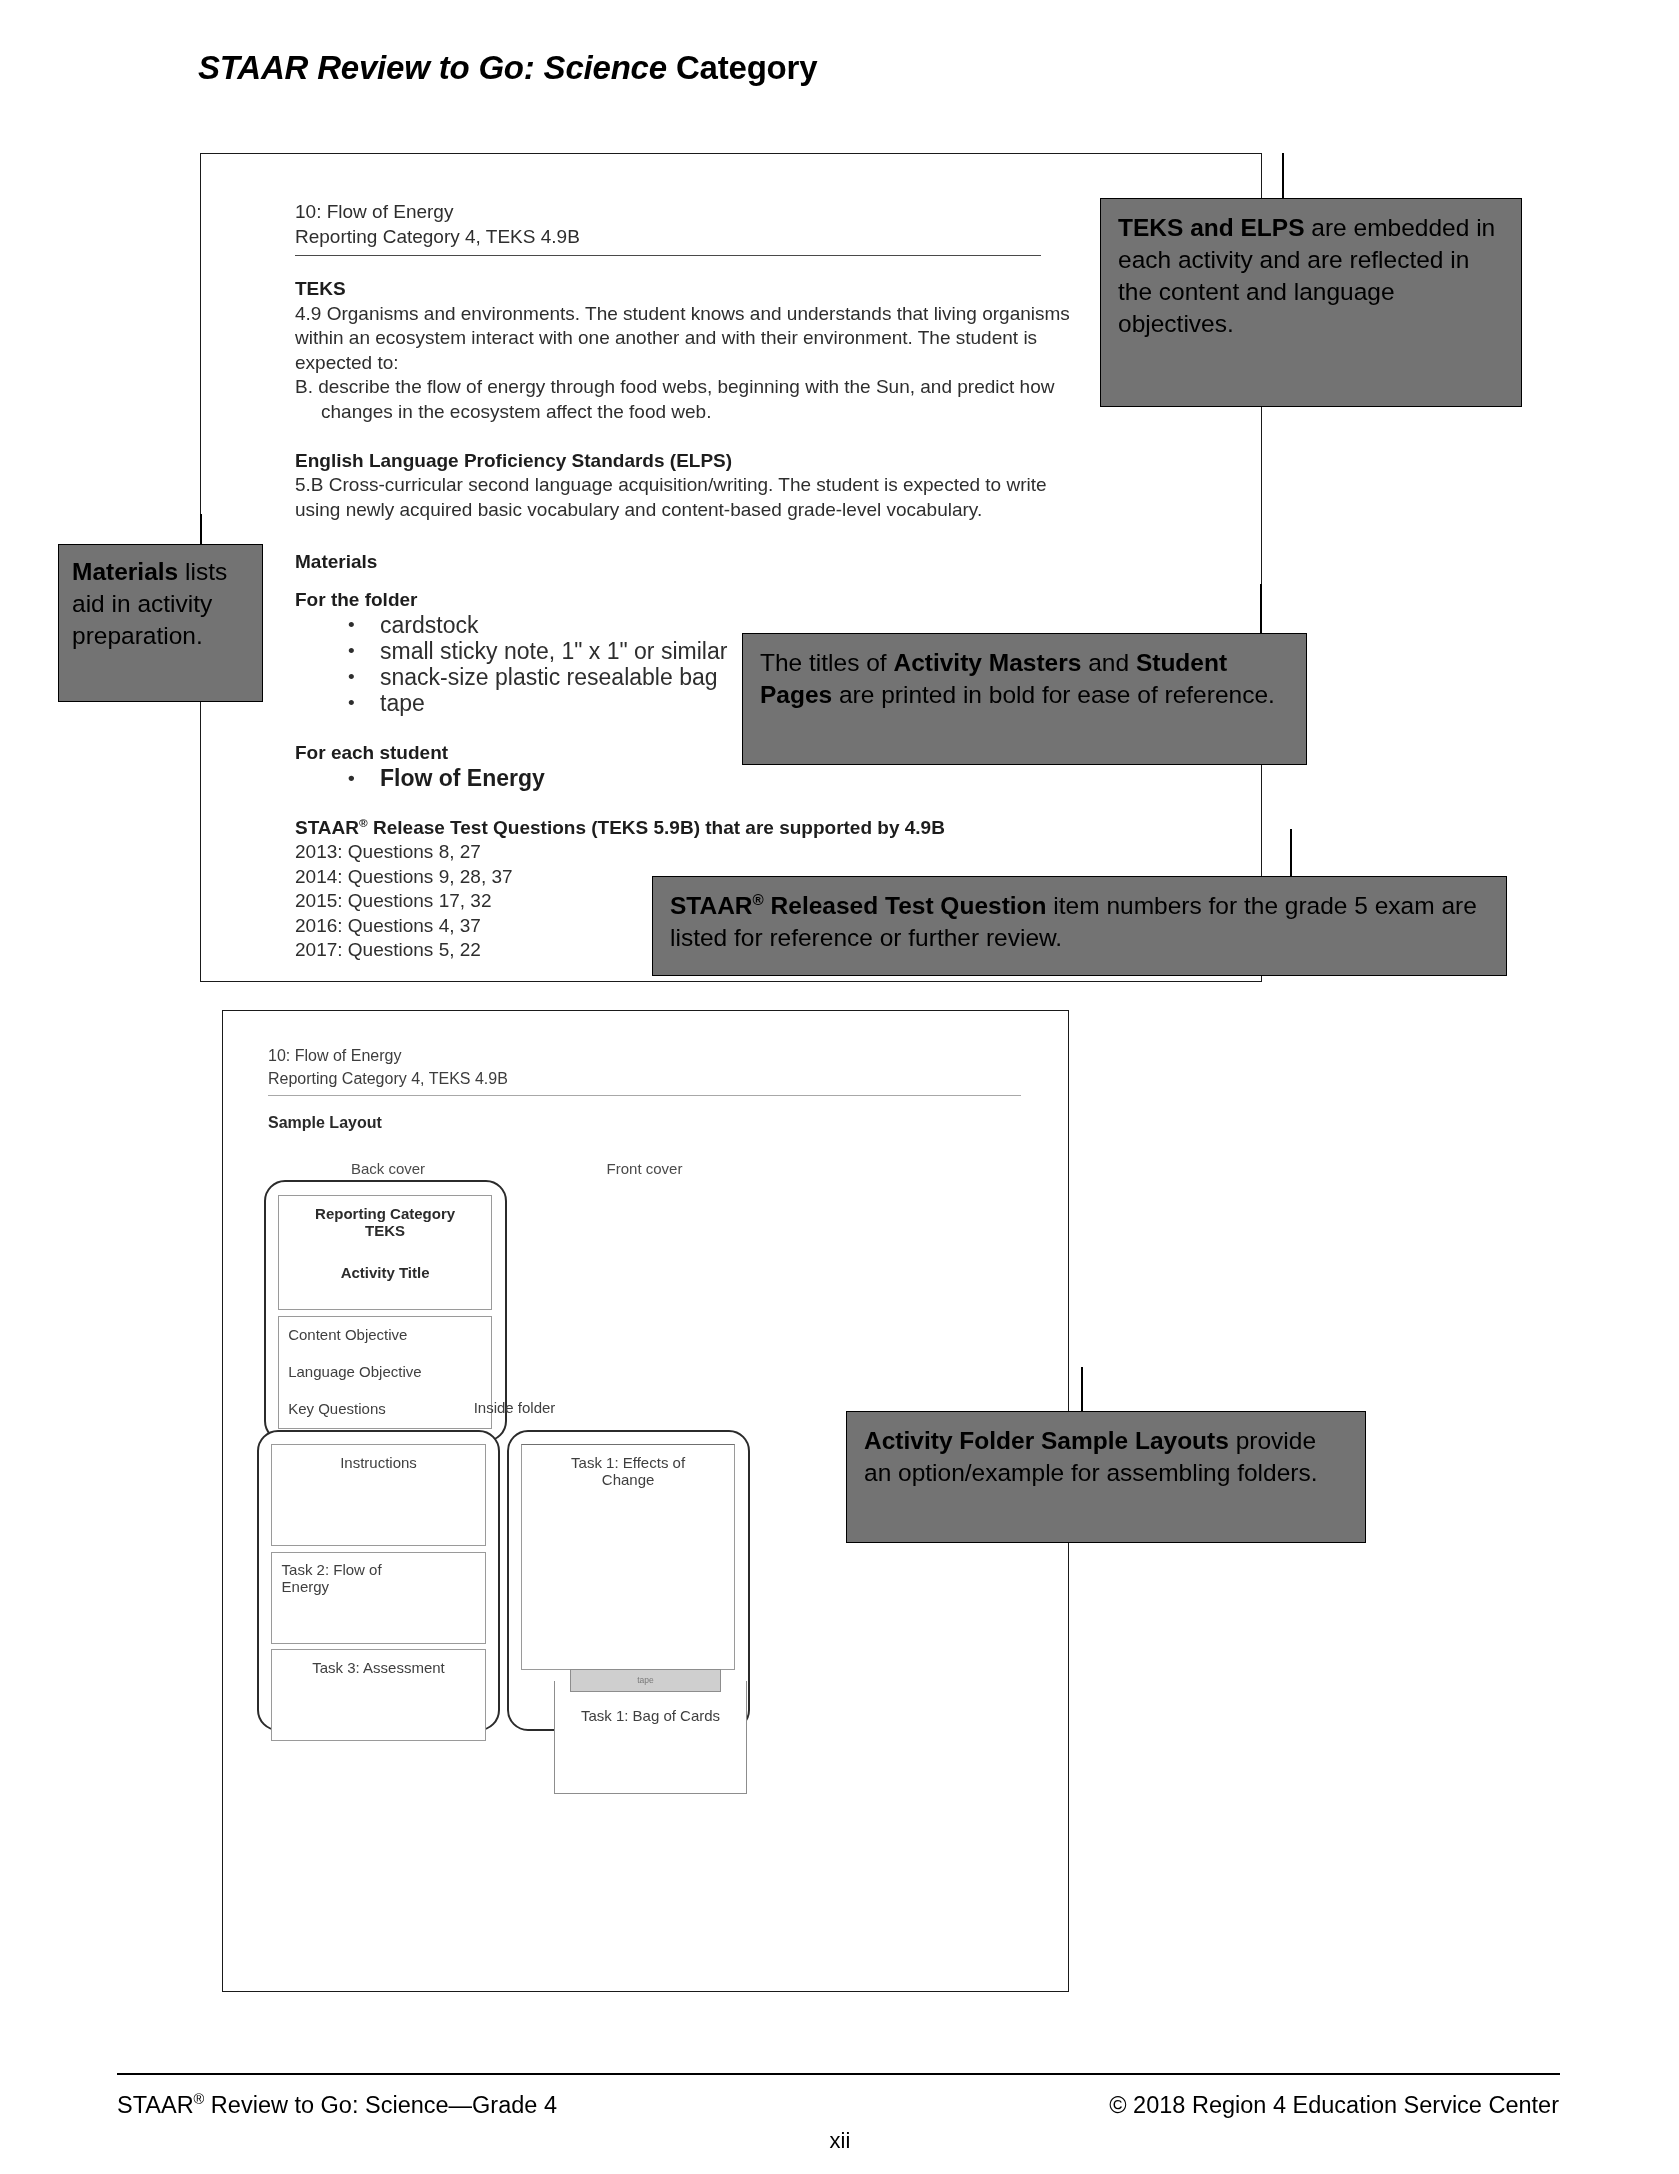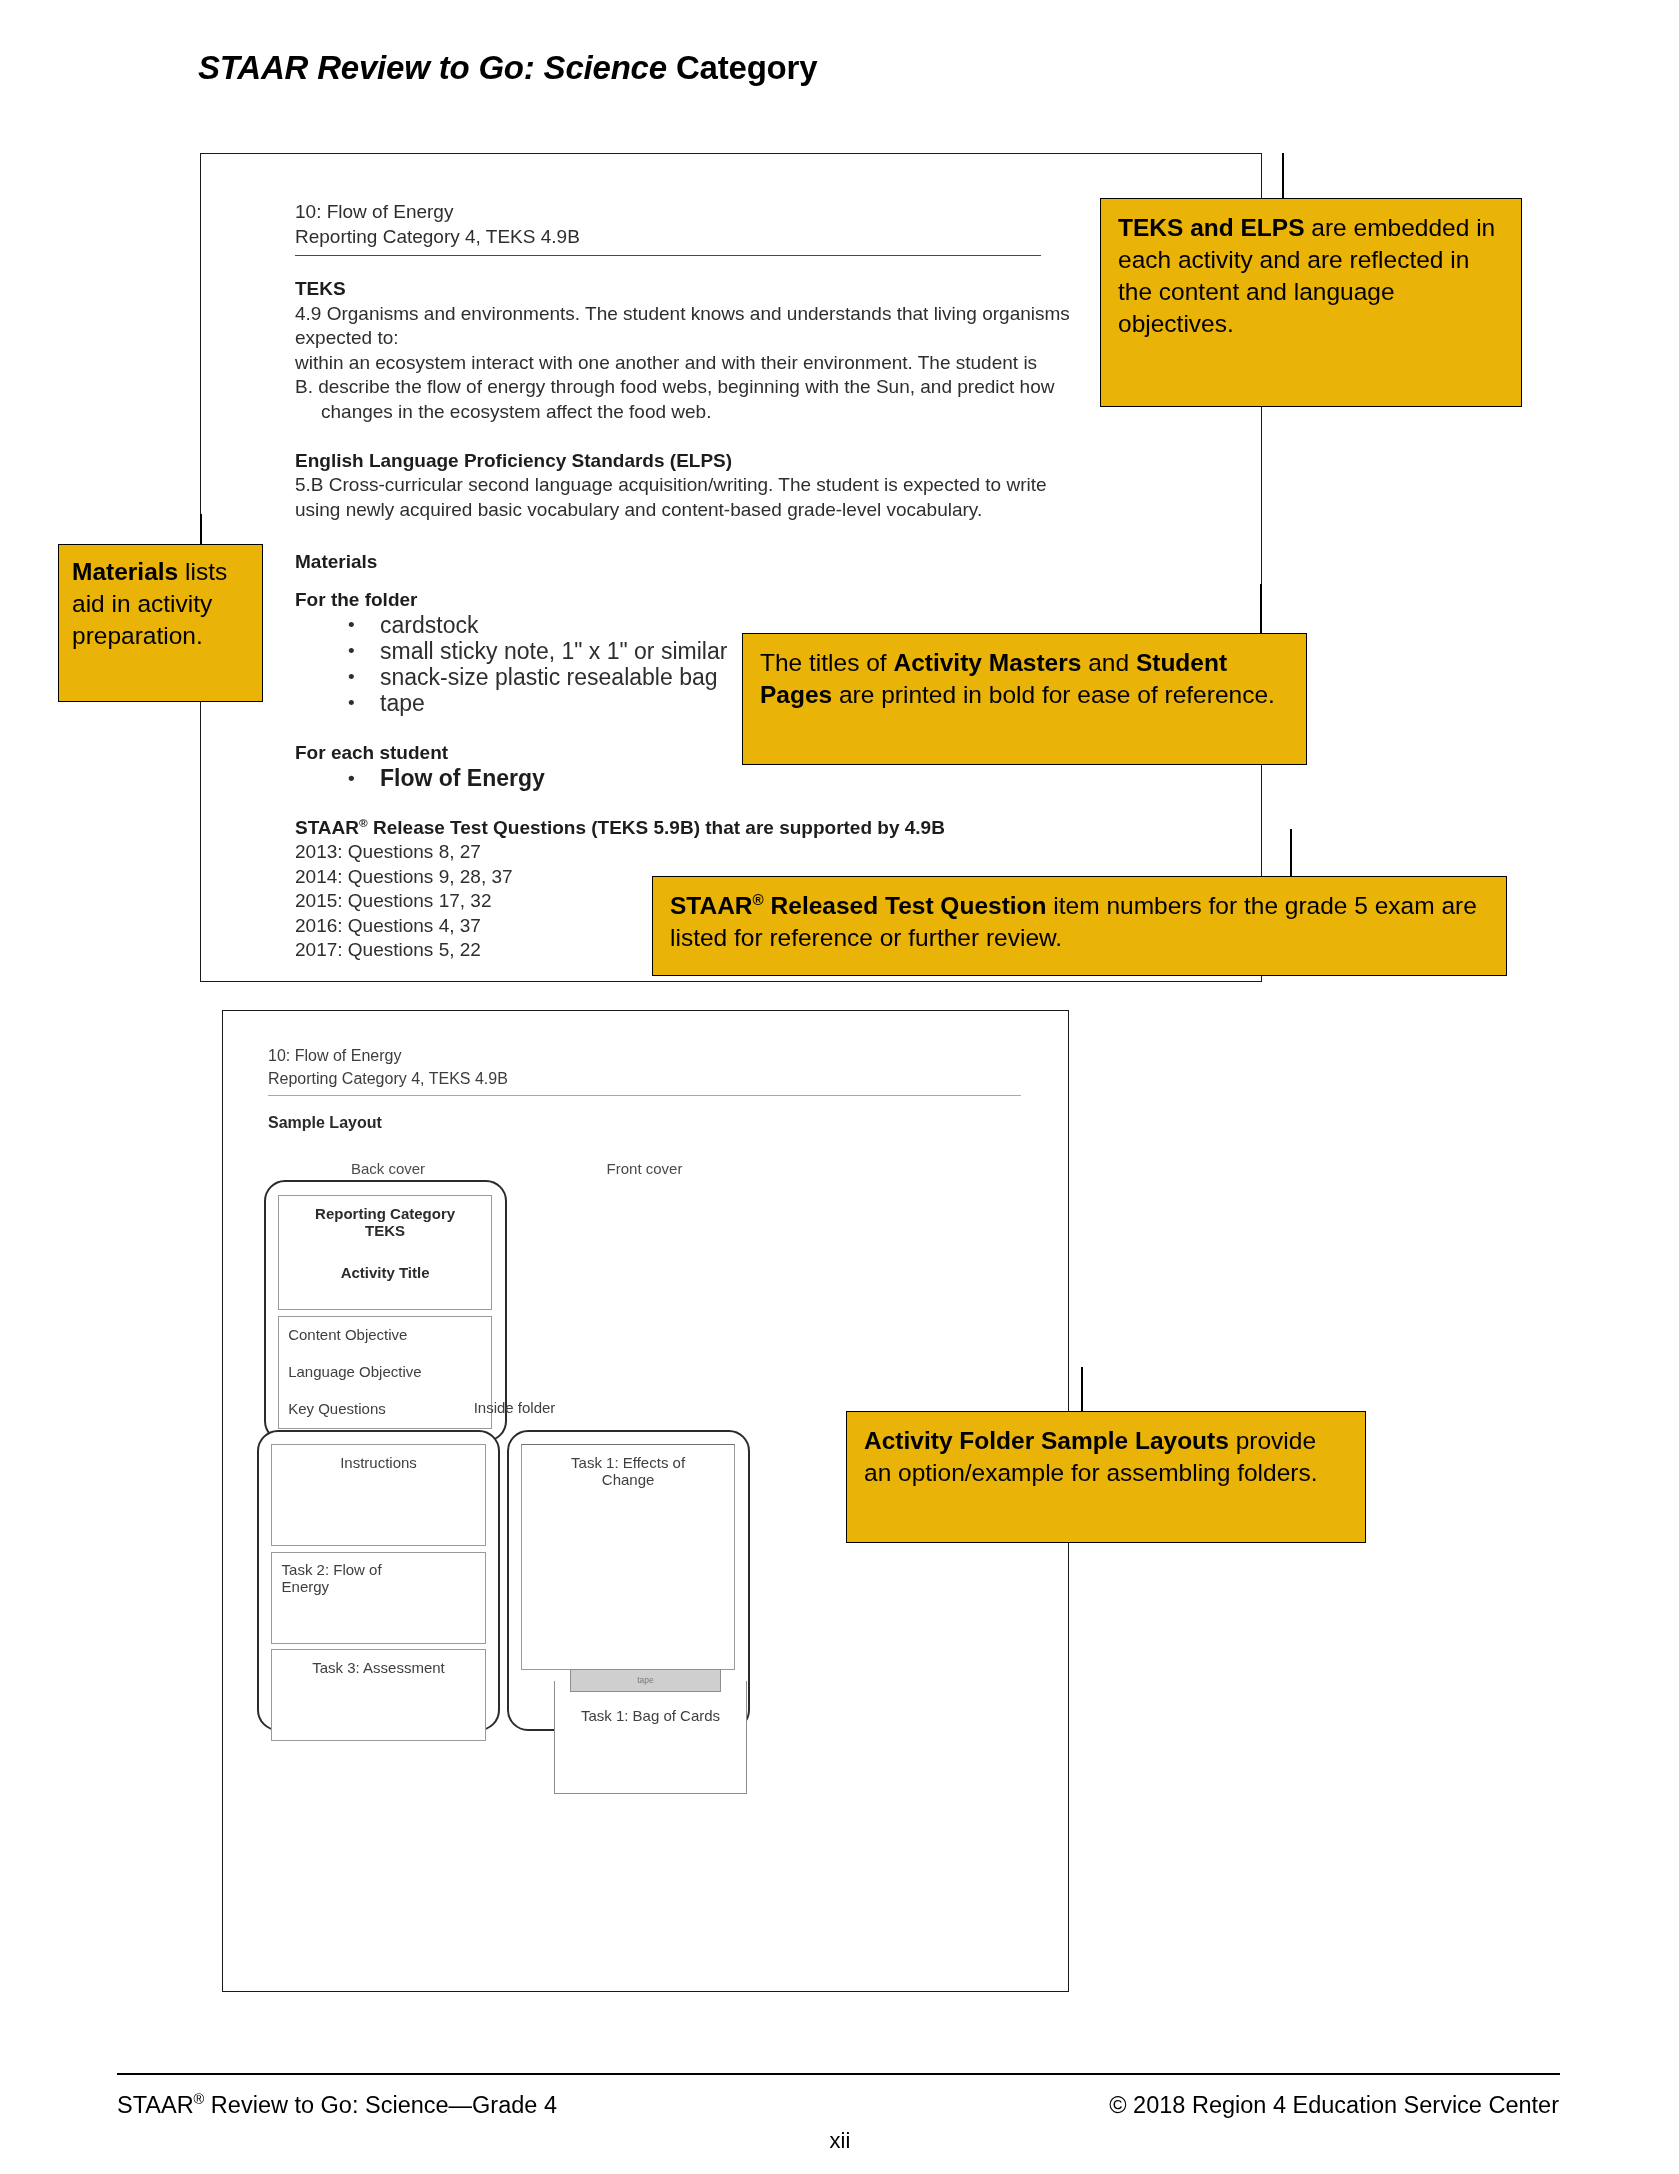--- a/index.html
+++ b/index.html
@@ -281,21 +281,21 @@
     top: 26px;
     text-align: center;
     font-size: 15px;
     color: #3f3f3f;
   }
 
   
   .callout {
     position: absolute;
     border: 1.9px solid #000000;
-    background: #eab308;
+    background: #737373;
     box-sizing: border-box;
     font-size: 24.5px;
     line-height: 32px;
     color: #000000;
     padding: 13px 15px 13px 17px;
     z-index: 10;
   }
   .callout b { font-weight: bold; }
   .leader {
     position: absolute;
@@ -348,22 +348,22 @@
 <div class="page-title"><span class="ital">STAAR Review to Go: Science</span><span> Category</span></div>
 
 <div class="scan-page-top">
   <div class="scan-inner">
     <div class="scan-head-line1">10: Flow of Energy</div>
     <div class="scan-head-line2">Reporting Category 4, TEKS 4.9B</div>
     <div class="scan-rule"></div>
 
     <div class="scan-h">TEKS</div>
     <div class="scan-p">4.9 Organisms and environments. The student knows and understands that living organisms</div>
+    <div class="scan-p">within an ecosystem interact with one another and with their environment. The student is</div>
     <div class="scan-p">expected to:</div>
-    <div class="scan-p">within an ecosystem interact with one another and with their environment. The student is</div>
     <div class="scan-p">B. describe the flow of energy through food webs, beginning with the Sun, and predict how</div>
     <div class="scan-p scan-sub-indent">changes in the ecosystem affect the food web.</div>
 
     <div class="scan-gap-md"></div>
     <div class="scan-h tight">English Language Proficiency Standards (ELPS)</div>
     <div class="scan-p">5.B Cross-curricular second language acquisition/writing. The student is expected to write</div>
     <div class="scan-p">using newly acquired basic vocabulary and content-based grade-level vocabulary.</div>
 
     <div class="scan-gap-lg"></div>
     <div class="scan-h tight">Materials</div>

